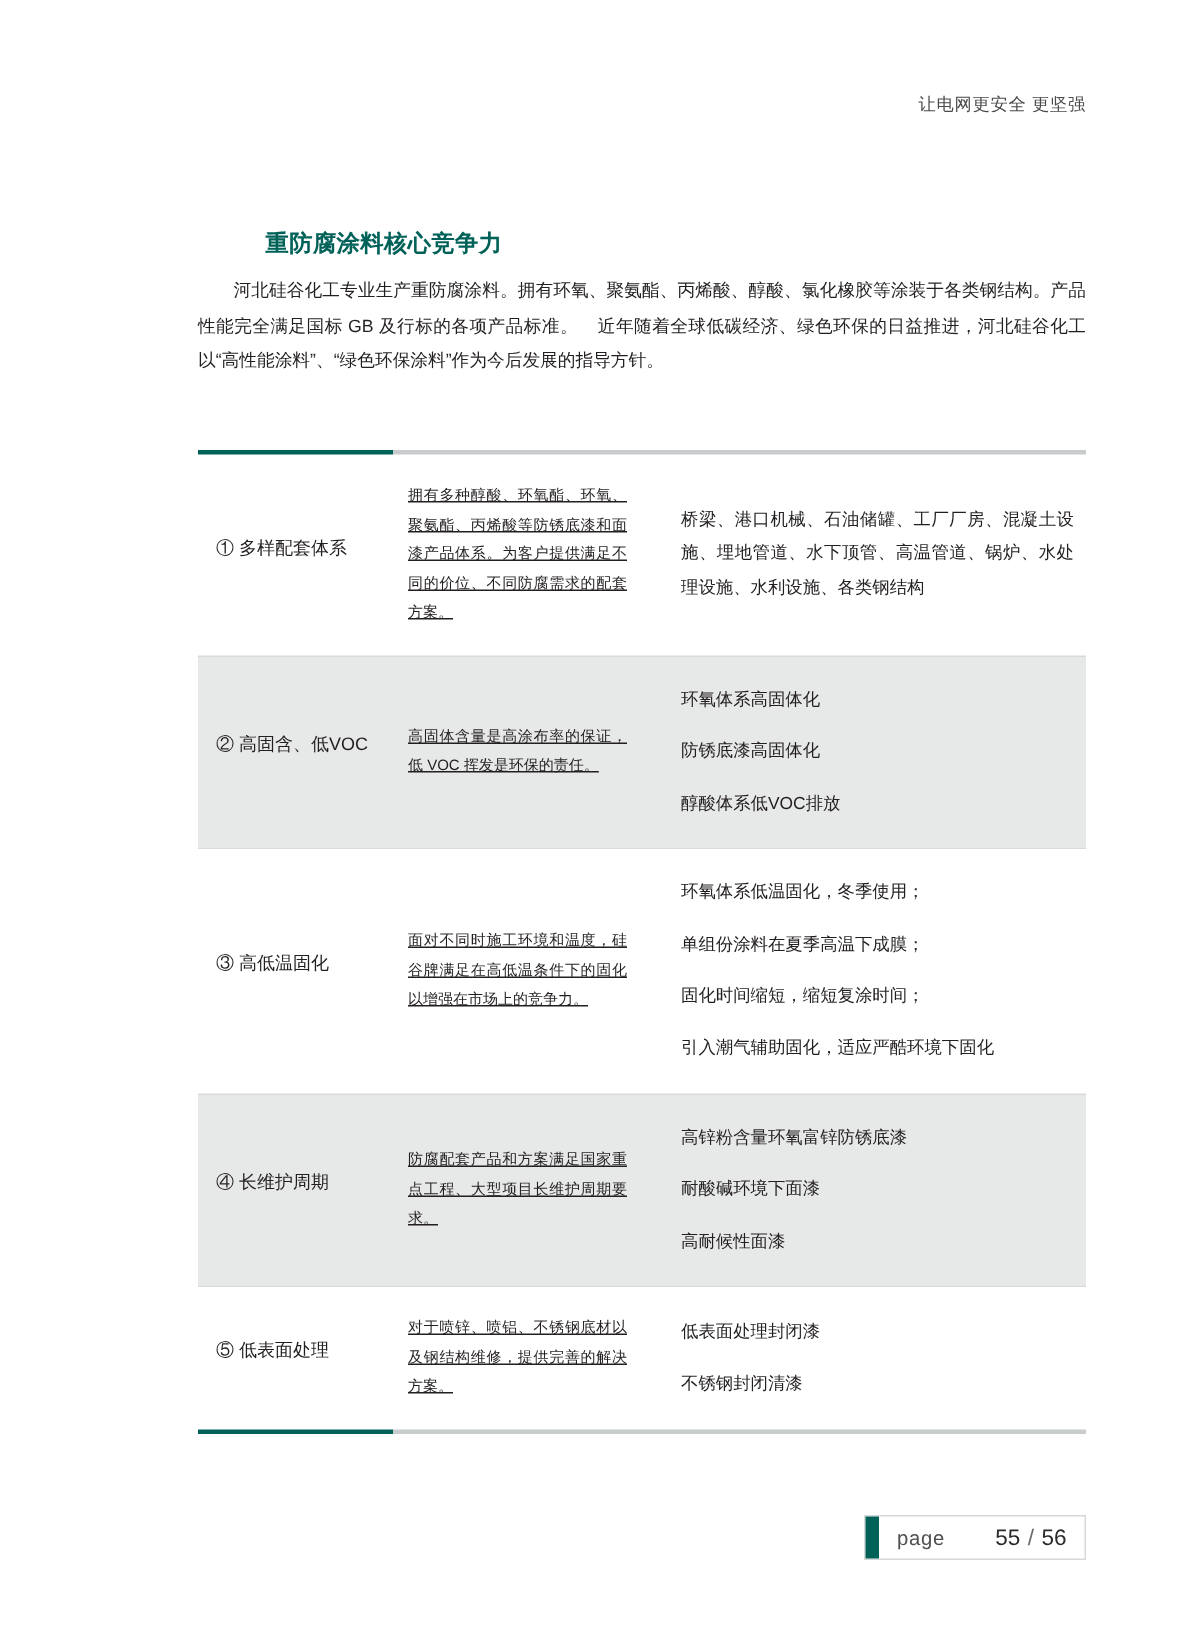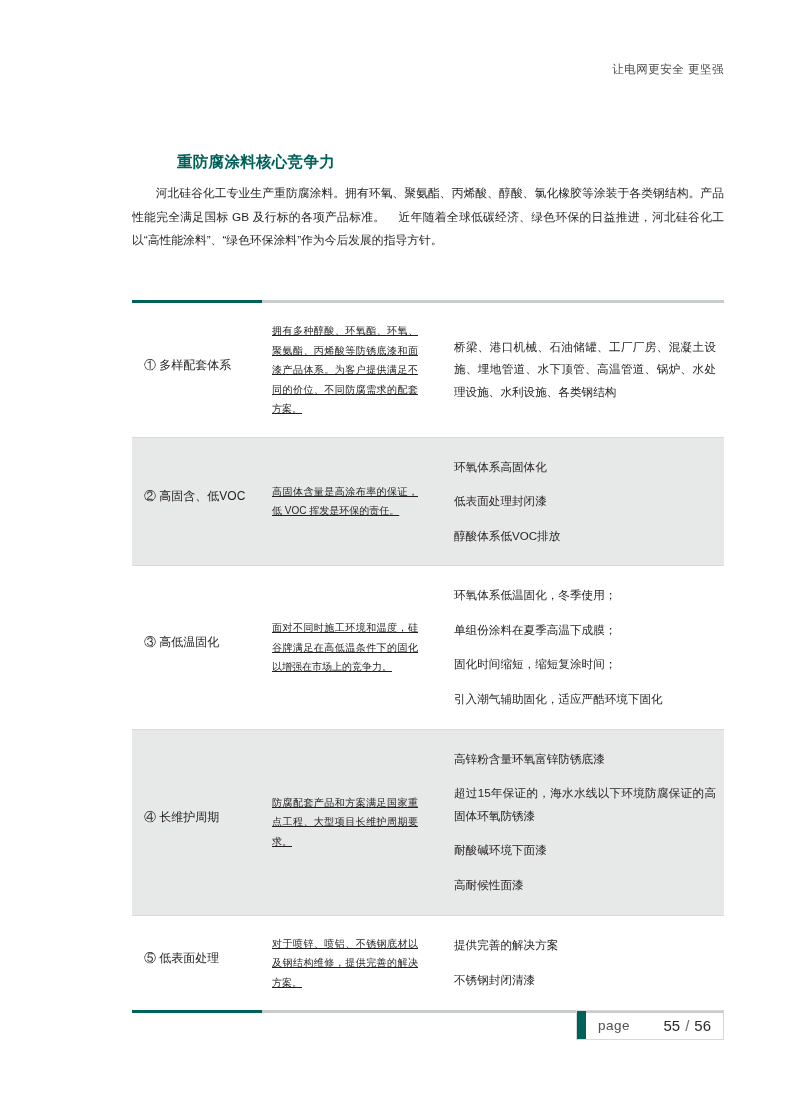--- a/index.html
+++ b/index.html
@@ -194,21 +194,21 @@
     </div>
     <div class="divider-row"></div>
 
     <div class="row shaded">
       <div class="cell-label">② 高固含、低VOC</div>
       <div class="cell-desc">
           <span>高固体含量是高涂布率的保证，低 VOC 挥发是环保的责任。</span>
         </div>
       <div class="cell-detail">
         <p class="line">环氧体系高固体化</p>
-        <p class="line">低表面处理封闭漆</p>
+        <p class="line">防锈底漆高固体化</p>
         <p class="line">醇酸体系低VOC排放</p>
       </div>
     </div>
     <div class="divider-row"></div>
 
     <div class="row">
       <div class="cell-label">③ 高低温固化</div>
       <div class="cell-desc">
           <span>面对不同时施工环境和温度，硅谷牌满足在高低温条件下的固化以增强在市场上的竞争力。</span>
         </div>
@@ -221,34 +221,33 @@
     </div>
     <div class="divider-row"></div>
 
     <div class="row shaded">
       <div class="cell-label">④ 长维护周期</div>
       <div class="cell-desc">
           <span>防腐配套产品和方案满足国家重点工程、大型项目长维护周期要求。</span>
         </div>
       <div class="cell-detail">
         <p class="line">高锌粉含量环氧富锌防锈底漆</p>
-        <p class="line para">超过15年保证的，海水水线以下环境防腐保证的高固体环氧防锈漆</p>
         <p class="line">耐酸碱环境下面漆</p>
         <p class="line">高耐候性面漆</p>
       </div>
     </div>
     <div class="divider-row"></div>
 
     <div class="row">
       <div class="cell-label">⑤ 低表面处理</div>
       <div class="cell-desc">
           <span>对于喷锌、喷铝、不锈钢底材以及钢结构维修，提供完善的解决方案。</span>
         </div>
       <div class="cell-detail">
-        <p class="line">提供完善的解决方案</p>
+        <p class="line">低表面处理封闭漆</p>
         <p class="line">不锈钢封闭清漆</p>
       </div>
     </div>
 
     <div class="rule-bottom">
       <div class="seg-a"></div>
       <div class="seg-b"></div>
     </div>
 
   </div>

